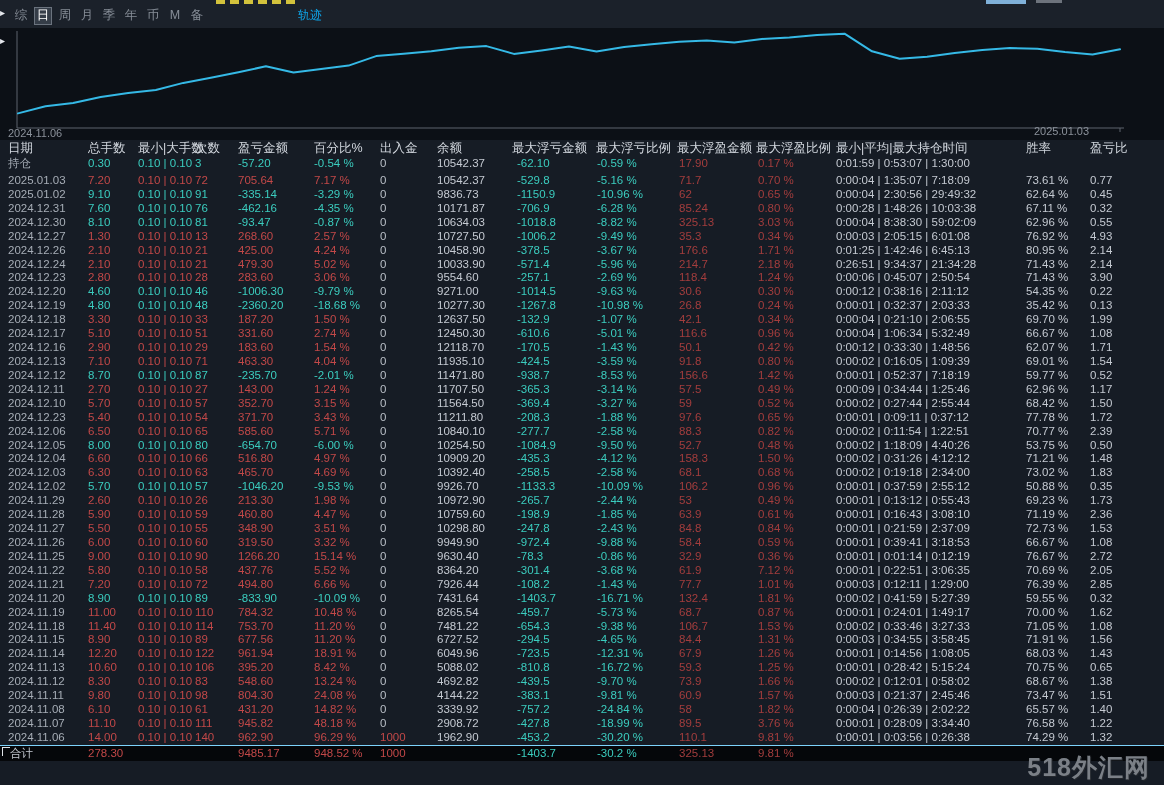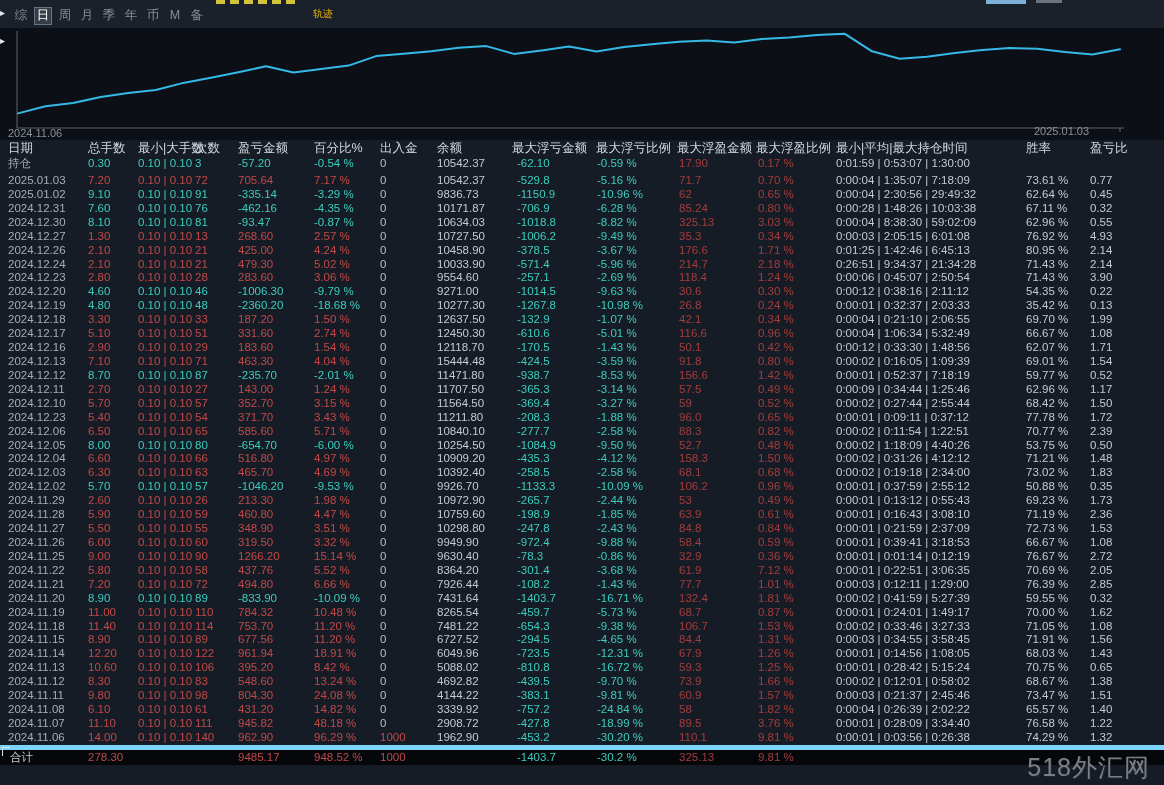--- a/index.html
+++ b/index.html
@@ -5,54 +5,54 @@
   html,body{margin:0;padding:0;background:#000;}
   .screen{position:relative;width:1164px;height:785px;overflow:hidden;
           background:#161c25;font-family:"Liberation Sans","DejaVu Sans",sans-serif;}
   
   .toolbar{position:absolute;left:0;top:0;width:1164px;height:28px;background:#1b212a;
            border-bottom:1px solid #10141a;}
   .tb-items{position:absolute;left:10px;top:7px;height:18px;display:flex;}
   .tb-item{width:22px;text-align:center;font-size:12.5px;color:#868d97;line-height:16px;cursor:default;}
   .tb-item.wide{width:34px;margin-top:27px;}
   .tb-item.sel{background:#353d48;color:#ffffff;border:1px solid #6b737e;line-height:14px;width:16px;margin:0 2px;}
-  .tb-trail{position:absolute;left:313px;top:7px;font-size:10px;color:#eab308;}
+  .tb-trail{position:absolute;left:298px;top:7px;font-size:12px;color:#0ea5e9;}
   .clip-frag{position:absolute;top:0;height:4px;}
   .clip-frag.yellow{left:216px;width:84px;background:repeating-linear-gradient(90deg,#d3c23c 0 9px,transparent 9px 14px);}
   .clip-frag.blue{left:986px;width:40px;background:#7fb0d8;}
   .clip-frag.gray{left:1036px;width:26px;background:#6d737c;height:3px;}
   .edge-marker{position:absolute;color:#e6e9ee;font-size:10px;line-height:10px;}
   
   .chart{position:absolute;left:0;top:28px;width:1164px;height:112px;background:#0c1016;}
   .chart svg{position:absolute;left:0;top:0;}
   .chart-label{position:absolute;font-size:11px;color:#8b919a;}
   .chart-label.start{left:8px;top:99px;}
   .chart-label.end{left:1034px;top:97px;}
   
   .hrow,.trow{position:relative;width:1164px;}
   .hrow{height:16px;line-height:16px;font-size:12.5px;color:#d3d8df;}
   .hrow span,.trow span{position:absolute;top:0;white-space:nowrap;}
   .thead{position:absolute;left:0;top:140px;}
   .pos-row{position:absolute;left:0;top:157px;height:15px;line-height:15px;font-size:11.5px;}
   .tbody{position:absolute;left:0;top:174px;}
   .trow{height:13.93px;line-height:13.9px;font-size:11.5px;text-align:right;}
   .total-row{position:absolute;left:0;top:745px;height:15px;line-height:15px;font-size:11.5px;
-             background:#05070a;border-top:5px solid #7dd3fc;width:1164px;}
+             background:#05070a;border-top:1px solid #7dd3fc;width:1164px;}
   .total-marker{position:absolute;left:2px;top:747px;width:7px;height:8px;
                 border-left:1px solid #dfe3e8;border-top:1px solid #dfe3e8;}
   
   .c-date{left:8px}.c-lots{left:88px}.c-minmax{left:138px}.c-count{left:195px}
   .c-pnl{left:238px}.c-pct{left:314px}.c-inout{left:380px}.c-bal{left:437px}
   .c-mfl{left:517px}.c-mflp{left:597px}.c-mfp{left:679px}.c-mfpp{left:758px}
   .c-time{left:836px}.c-win{left:1026px}.c-ratio{left:1090px}
   
   .t-date{color:#a6adb6}.t-gain{color:#c24848}.t-loss{color:#3bcdbf}
   .t-dred{color:#a33d3d}.t-light{color:#c5cad2}.t-neutral{color:#b9bfc7}
   
-  .watermark{position:absolute;right:14px;bottom:1px;font-size:25px;font-weight:normal;
+  .watermark{position:absolute;right:14px;bottom:1px;font-size:25px;font-weight:bold;
              color:#7b8087;letter-spacing:1px;text-shadow:1px 1px 0 #23272d;}
 </style>
 </head>
 <body>
 
 <div class="screen">
 
   <div class="toolbar">
     <span class="edge-marker" style="left:0;top:8px;">▸</span>
     <div class="tb-items" id="toolbar-items">
@@ -341,21 +341,21 @@
         <span class="c-ratio t-light">1.71</span>
       </div>
       <div class="trow">
         <span class="c-date t-date">2024.12.13</span>
         <span class="c-lots t-gain">7.10</span>
         <span class="c-minmax t-gain">0.10 | 0.10</span>
         <span class="c-count t-gain">71</span>
         <span class="c-pnl t-gain">463.30</span>
         <span class="c-pct t-gain">4.04 %</span>
         <span class="c-inout t-neutral">0</span>
-        <span class="c-bal t-light">15444.48</span>
+        <span class="c-bal t-light">11935.10</span>
         <span class="c-mfl t-loss">-424.5</span>
         <span class="c-mflp t-loss">-3.59 %</span>
         <span class="c-mfp t-dred">91.8</span>
         <span class="c-mfpp t-dred">0.80 %</span>
         <span class="c-time t-light">0:00:02 | 0:16:05 | 1:09:39</span>
         <span class="c-win t-light">69.01 %</span>
         <span class="c-ratio t-light">1.54</span>
       </div>
       <div class="trow">
         <span class="c-date t-date">2024.12.12</span>
@@ -412,21 +412,21 @@
         <span class="c-date t-date">2024.12.23</span>
         <span class="c-lots t-gain">5.40</span>
         <span class="c-minmax t-gain">0.10 | 0.10</span>
         <span class="c-count t-gain">54</span>
         <span class="c-pnl t-gain">371.70</span>
         <span class="c-pct t-gain">3.43 %</span>
         <span class="c-inout t-neutral">0</span>
         <span class="c-bal t-light">11211.80</span>
         <span class="c-mfl t-loss">-208.3</span>
         <span class="c-mflp t-loss">-1.88 %</span>
-        <span class="c-mfp t-dred">96.0</span>
+        <span class="c-mfp t-dred">97.6</span>
         <span class="c-mfpp t-dred">0.65 %</span>
         <span class="c-time t-light">0:00:01 | 0:09:11 | 0:37:12</span>
         <span class="c-win t-light">77.78 %</span>
         <span class="c-ratio t-light">1.72</span>
       </div>
       <div class="trow">
         <span class="c-date t-date">2024.12.06</span>
         <span class="c-lots t-gain">6.50</span>
         <span class="c-minmax t-gain">0.10 | 0.10</span>
         <span class="c-count t-gain">65</span>

